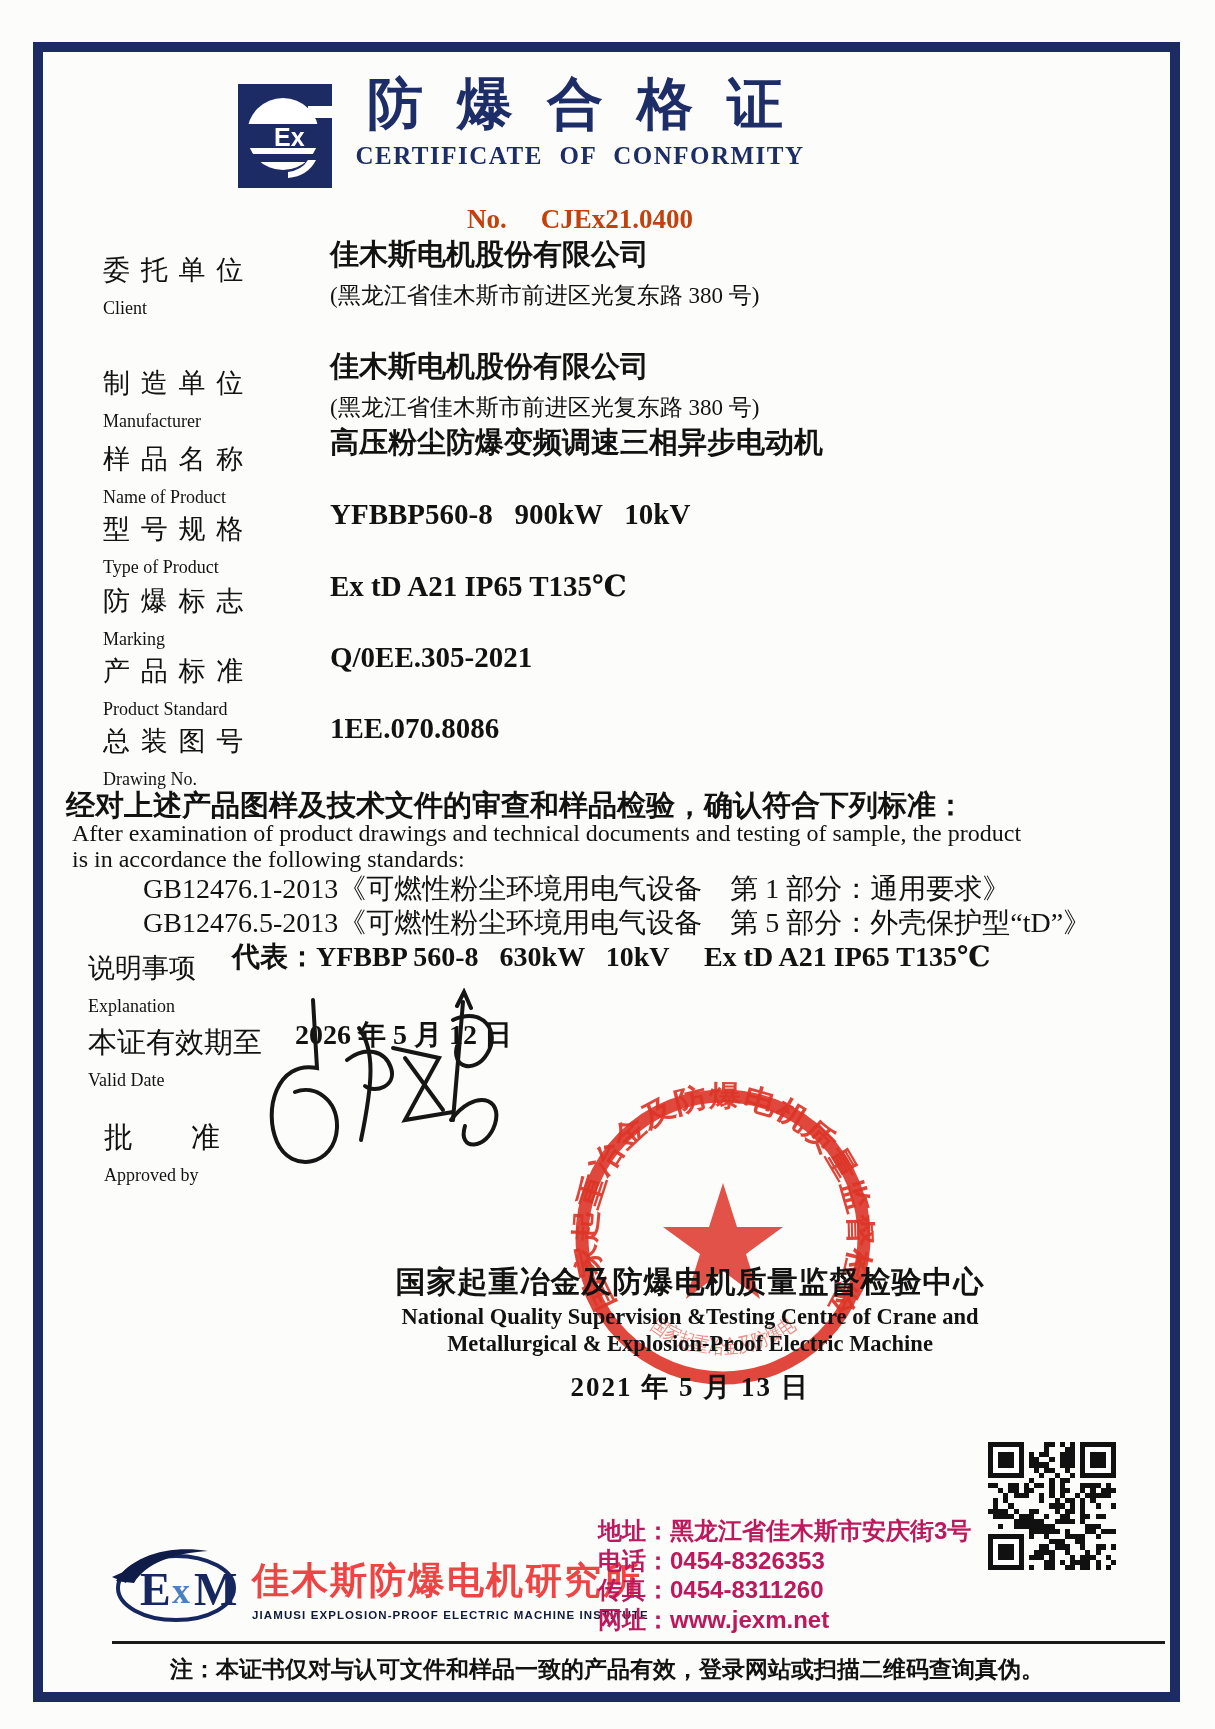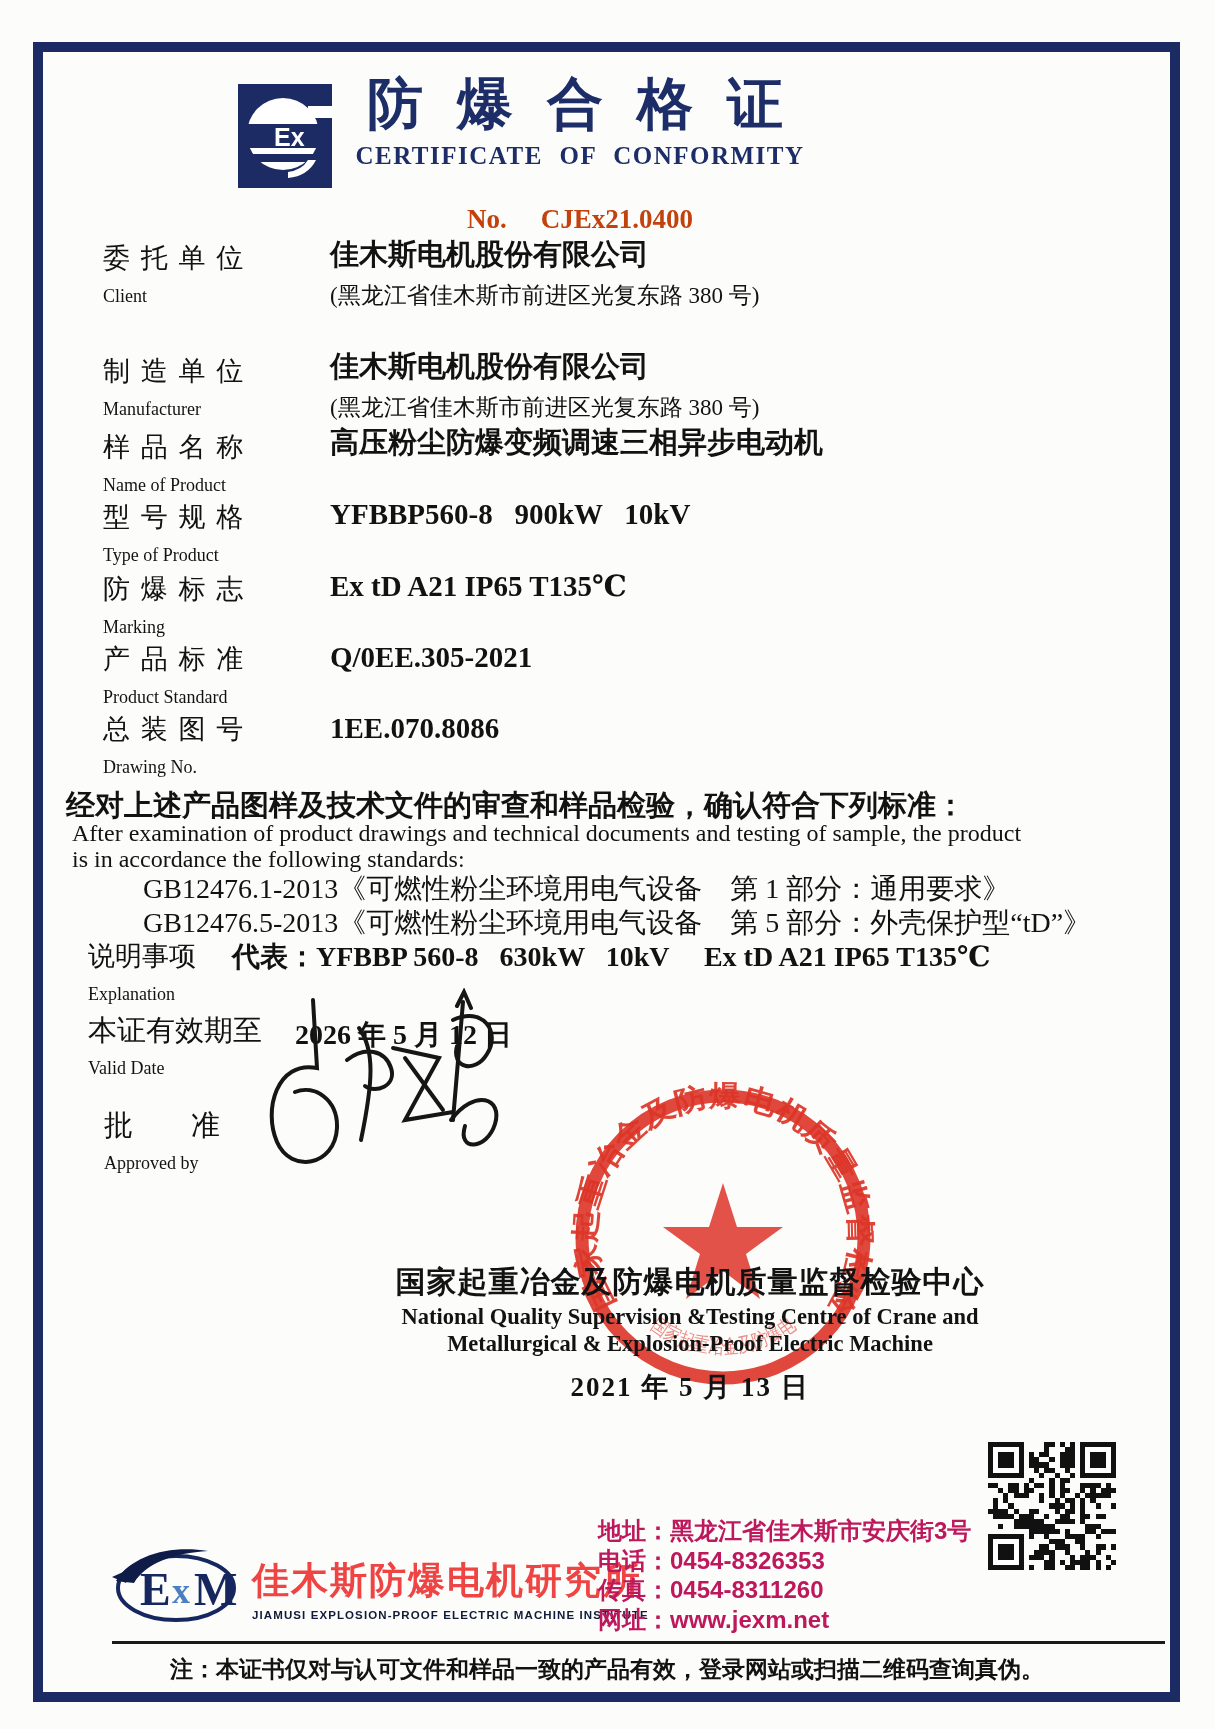--- a/index.html
+++ b/index.html
@@ -12,21 +12,21 @@
   
   .hdr-center{position:absolute;left:235px;top:74px;width:690px;text-align:center;}
   .title-cn{font-size:56px;font-weight:bold;color:#1c2d68;letter-spacing:10px;line-height:1.1;}
   .title-en{margin-top:6px;font-size:25px;font-weight:bold;color:#1c2d68;
             letter-spacing:1.5px;word-spacing:9px;}
   .cert-no{position:absolute;left:235px;top:204px;width:690px;text-align:center;
            font-size:27px;font-weight:bold;color:#c2410c;}
   .cert-no .gap{display:inline-block;width:34px;}
 
   
-  .lab{position:absolute;left:103px;font-size:27px;line-height:34px;letter-spacing:2px;}
+  .lab{position:absolute;left:103px;font-size:27px;line-height:34px;letter-spacing:2px;margin-top:12px;}
   .lab .en{display:block;font-size:18px;letter-spacing:0;margin-top:4px;font-weight:normal;}
   .val{position:absolute;left:330px;font-size:29px;font-weight:bold;line-height:37px;}
   .val .sub{display:block;font-size:23px;font-weight:normal;margin-top:4px;}
 
   .stmt-cn{position:absolute;left:66px;top:786px;width:1100px;font-size:29px;font-weight:bold;}
   .stmt-en{position:absolute;left:72px;width:1100px;font-size:24px;}
   .gb{position:absolute;left:143px;font-size:28px;font-weight:normal;}
 
   .exp-val{position:absolute;left:232px;top:938px;font-size:28px;font-weight:bold;}
   .valid-val{position:absolute;left:295px;top:1016px;font-size:28px;font-weight:bold;}

